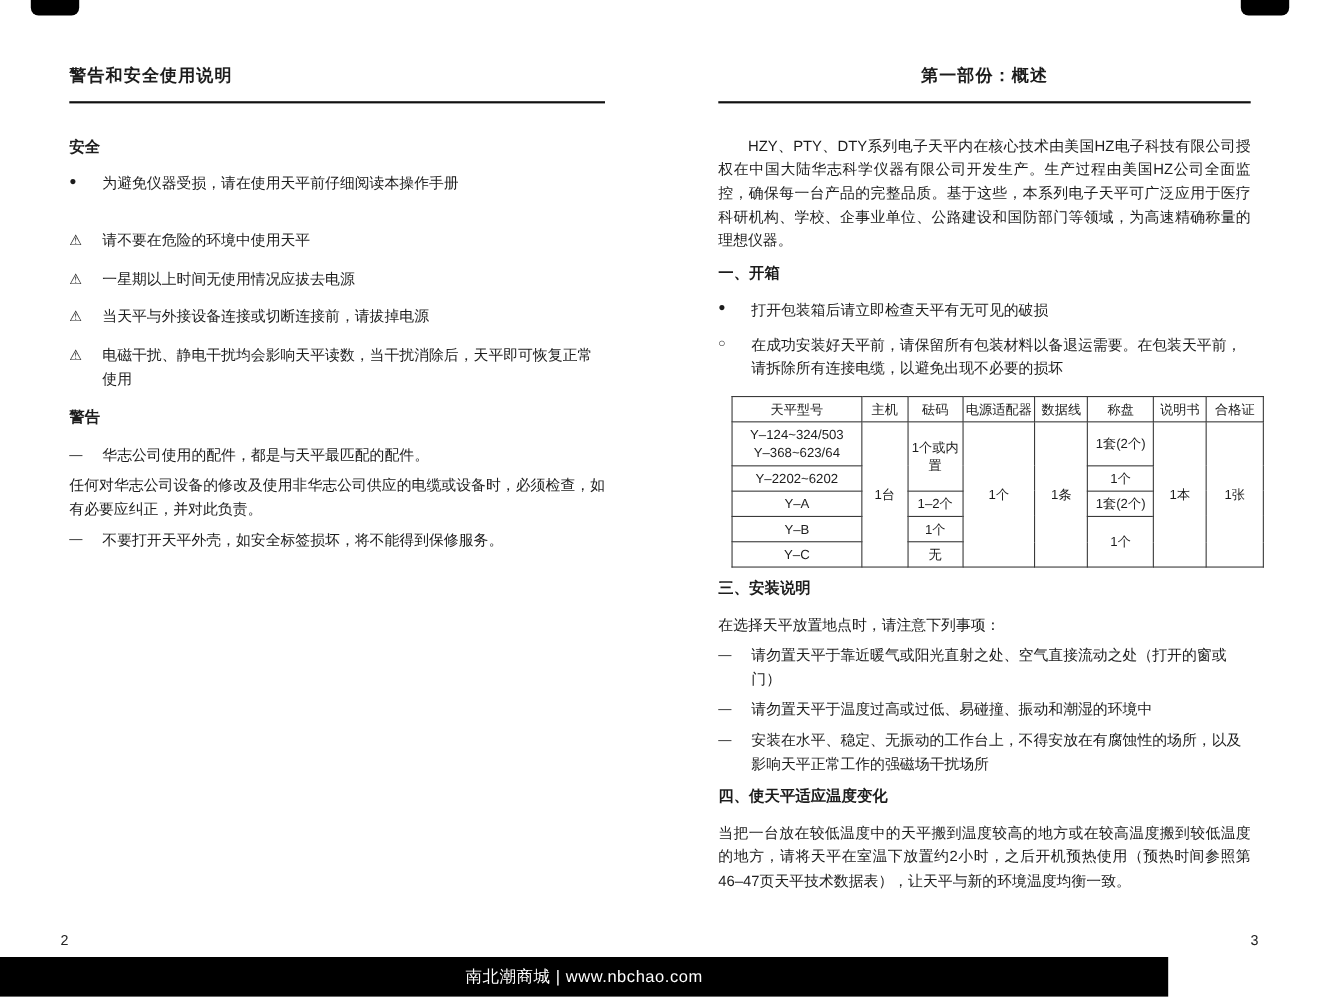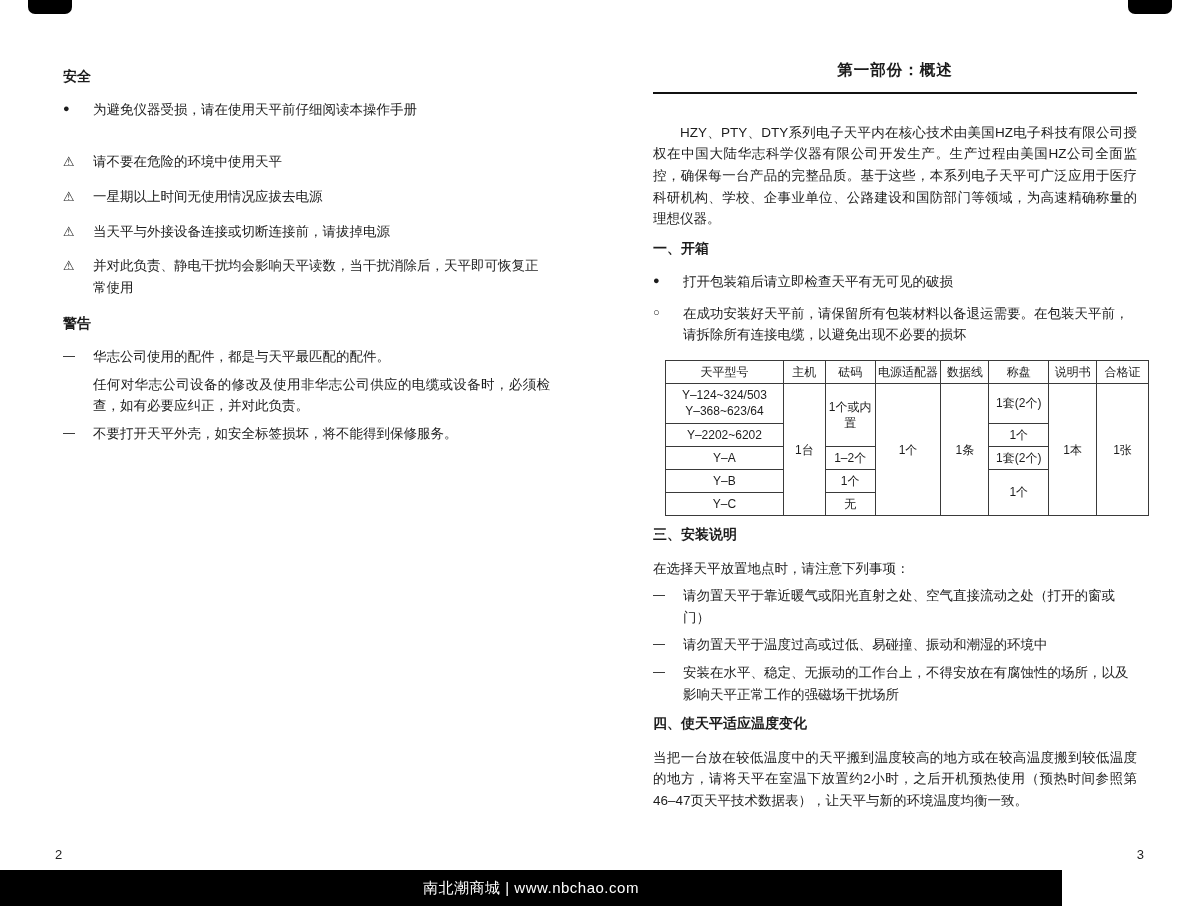--- a/index.html
+++ b/index.html
@@ -35,21 +35,21 @@
   .li { display:flex; margin:10px 0; }
   .li .marker { flex:0 0 30px; font-size:12px; padding-top:1px; }
   .li .marker.dot { font-size:11px; }
   .li .marker.warn { font-size:13px; }
   .li .text { flex:1; }
 
   .warn-group { margin-top:30px; }
   .warn-group .li { margin:13px 0; }
 
   .dash-group .li { margin:6px 0; }
-  .cont { margin-left:30px; }
+  .cont { }
 
   .intro { text-indent:2em; text-align:justify; }
   .para { text-align:justify; }
 
   table.pack {
     border-collapse:collapse;
     width:100%;
     font-size:12px;
     margin:14px 12px 6px;
     text-align:center;
@@ -75,20 +75,23 @@
     font-size:15px; letter-spacing:0.5px;
   }
 </style>
 </head>
 <body>
 
 <div class="corner-mark left"></div>
 <div class="corner-mark right"></div>
 
 <div class="page page-left">
+  <div class="page-header">
+    <span class="title">警告和安全使用说明</span>
+  </div>
 
   <div class="sec-title">安全</div>
 
   <div class="li">
     <span class="marker dot">●</span>
     <span class="text">为避免仪器受损，请在使用天平前仔细阅读本操作手册</span>
   </div>
 
   <div class="warn-group">
     <div class="li">
@@ -98,21 +101,21 @@
     <div class="li">
       <span class="marker warn">⚠</span>
       <span class="text">一星期以上时间无使用情况应拔去电源</span>
     </div>
     <div class="li">
       <span class="marker warn">⚠</span>
       <span class="text">当天平与外接设备连接或切断连接前，请拔掉电源</span>
     </div>
     <div class="li">
       <span class="marker warn">⚠</span>
-      <span class="text">并对此负责、静电干扰均会影响天平读数，当干扰消除后，天平即可恢复正常使用</span>
+      <span class="text">电磁干扰、静电干扰均会影响天平读数，当干扰消除后，天平即可恢复正常使用</span>
     </div>
   </div>
 
   <div class="sec-title">警告</div>
 
   <div class="dash-group">
     <div class="li">
       <span class="marker">—</span>
       <span class="text">华志公司使用的配件，都是与天平最匹配的配件。</span>
     </div>

